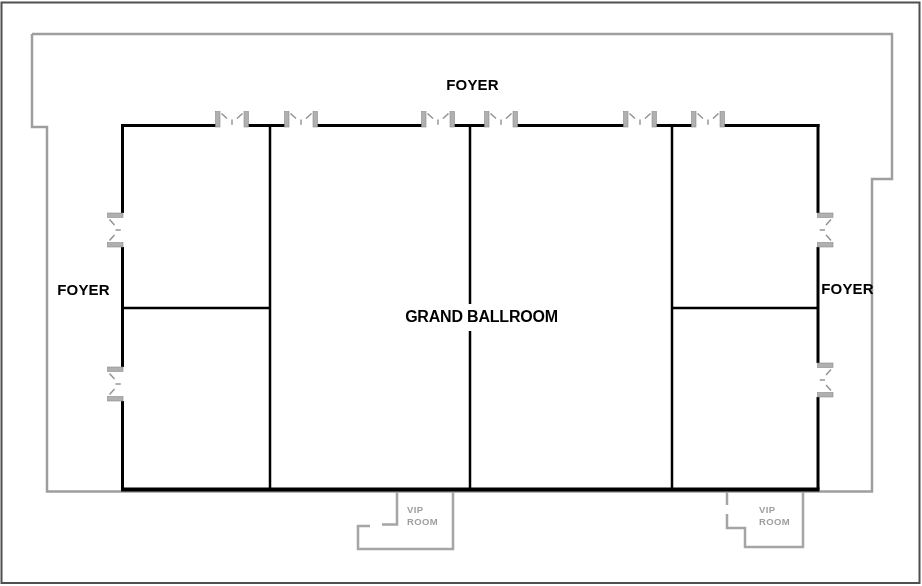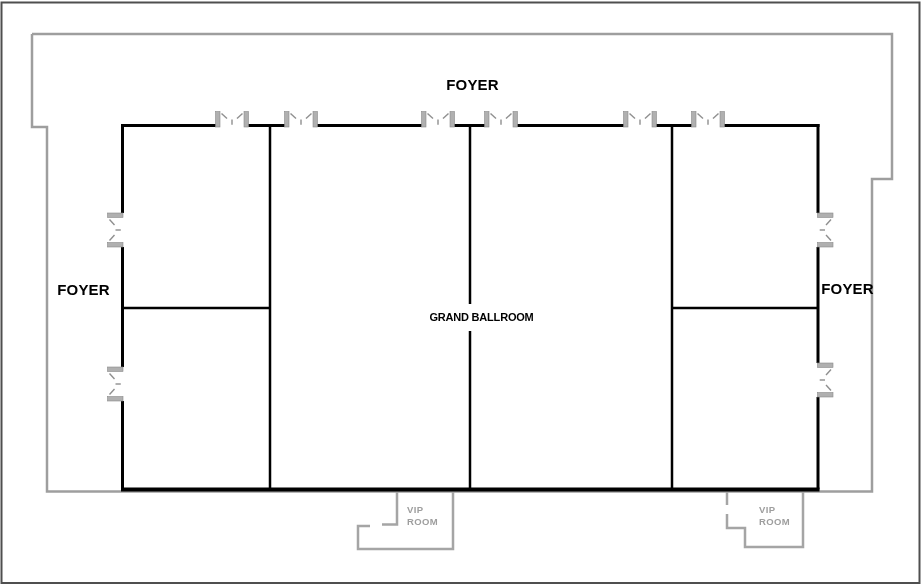--- a/index.html
+++ b/index.html
@@ -14,21 +14,21 @@
   .plan-svg { position: absolute; left: 0; top: 0; }
   .label {
     position: absolute;
     transform: translate(-50%, -50%);
     font-weight: bold;
     color: #000000;
     white-space: nowrap;
     letter-spacing: 0.2px;
   }
   .label-foyer { font-size: 15px; }
-  .label-ballroom { font-size: 11px; background: #ffffff; padding: 0 3px; letter-spacing: -0.2px; }
+  .label-ballroom { font-size: 16px; background: #ffffff; padding: 0 3px; letter-spacing: -0.2px; }
   .label-vip {
     font-size: 9.5px;
     line-height: 12px;
     color: #9e9e9e;
     text-align: left;
     letter-spacing: 0.3px;
   }
 </style>
 </head>
 <body>

